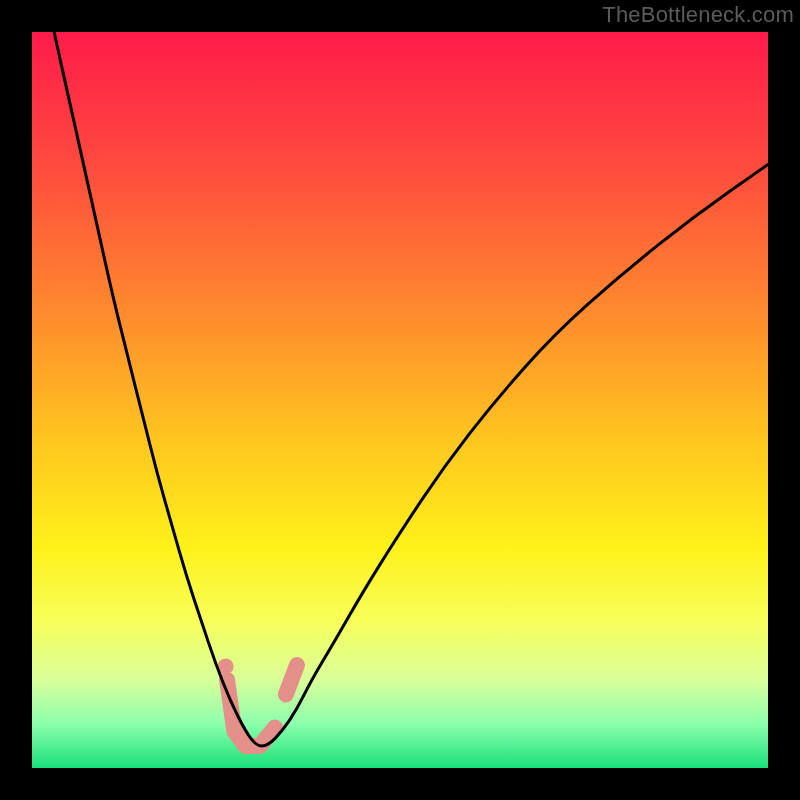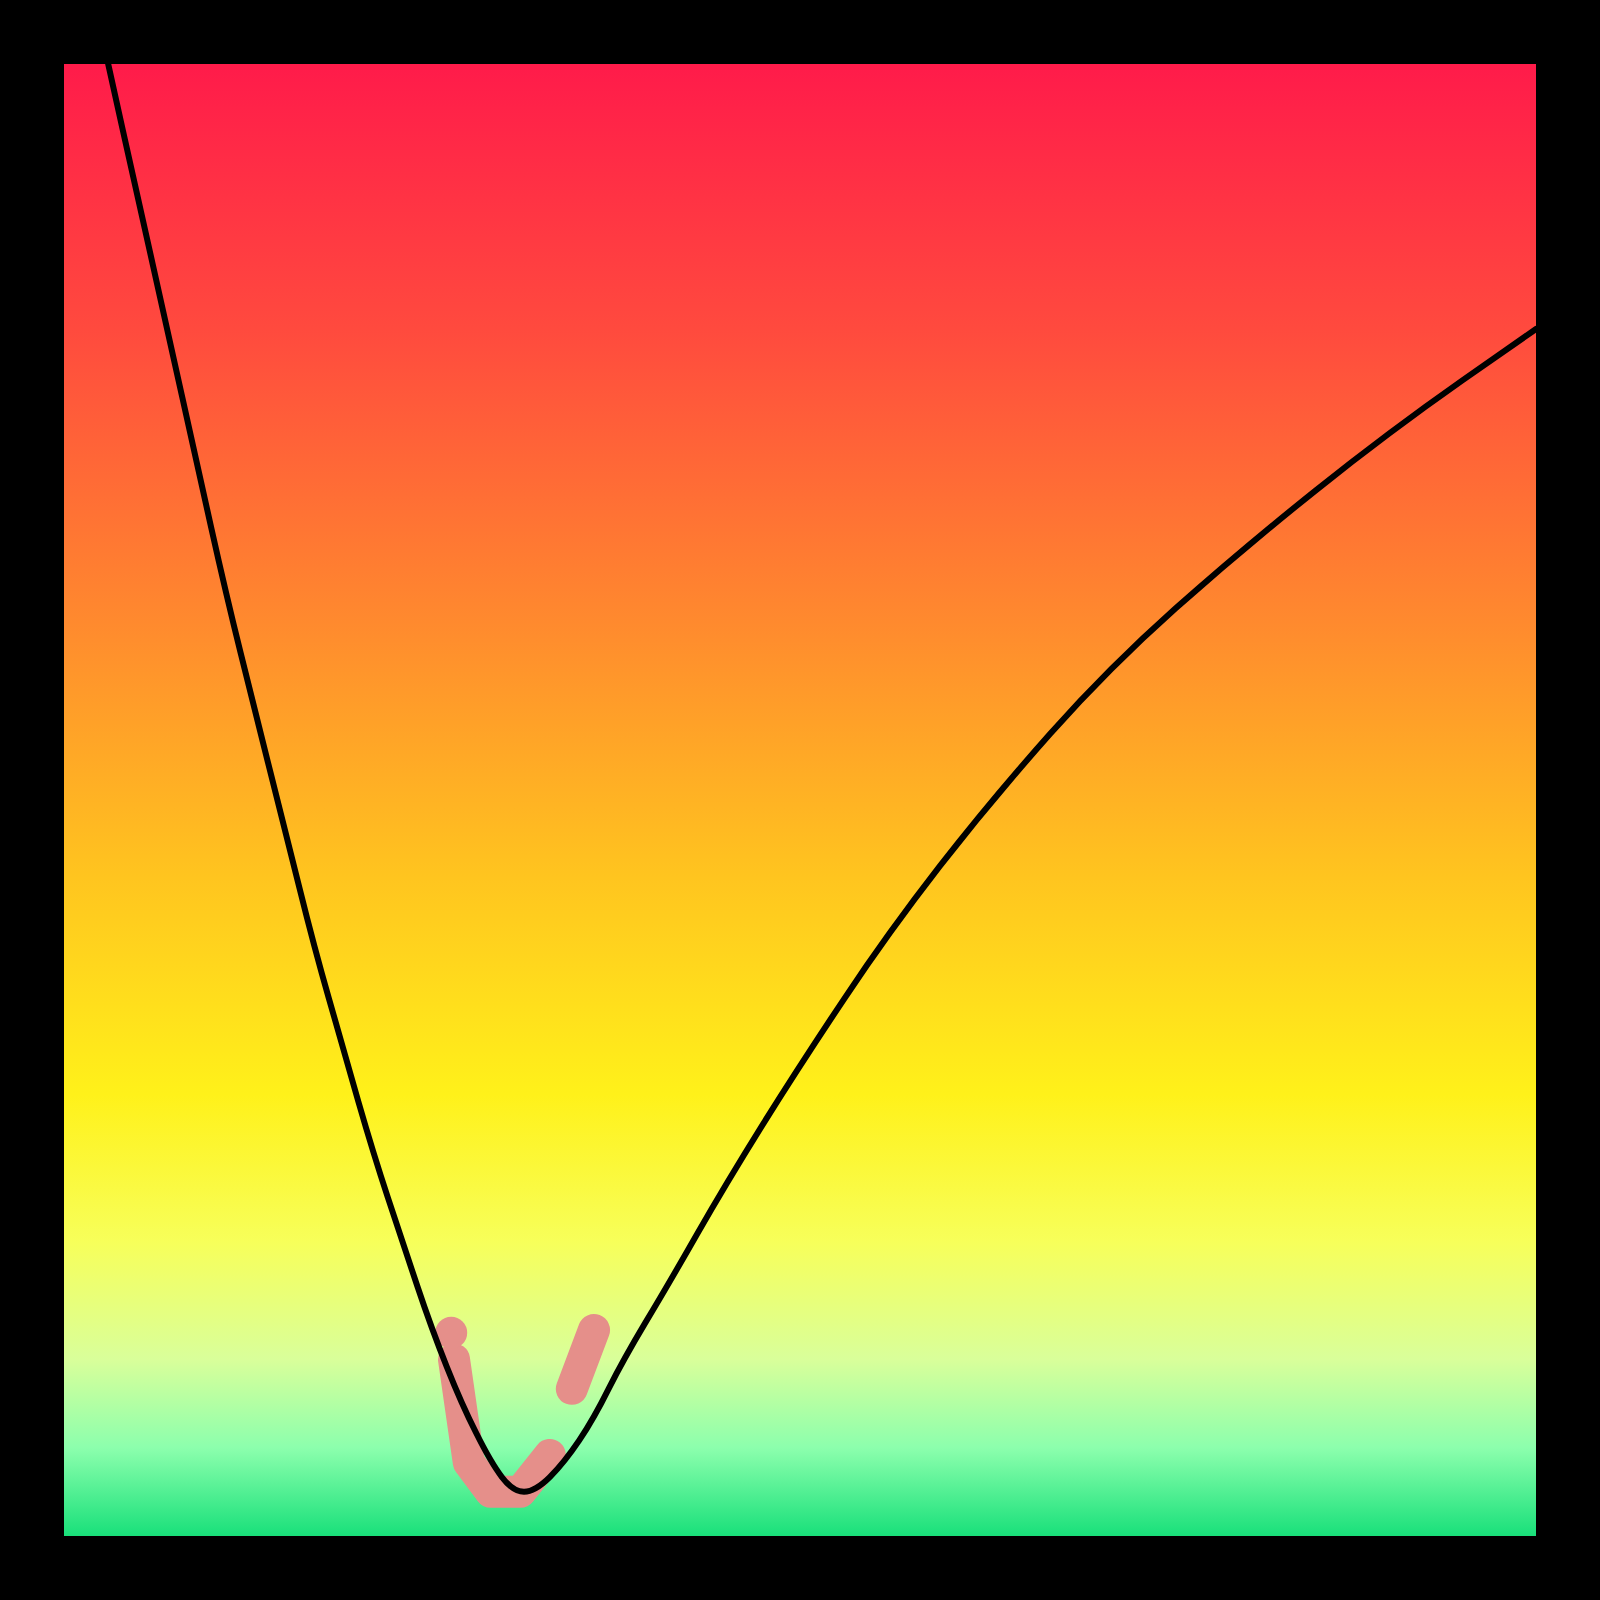--- a/index.html
+++ b/index.html
@@ -33,20 +33,21 @@
     color: #5b5b5b;
     letter-spacing: 0.2px;
     user-select: none;
   }
   svg { display: block; }
 </style>
 </head>
 <body>
 
 <div class="wrap">
+  <div class="watermark">TheBottleneck.com</div>
   <div class="plot">
     <svg id="chart-svg" width="736" height="736" viewBox="0 0 736 736">
         <defs>
           <linearGradient id="bg-grad" x1="0" y1="0" x2="0" y2="1">
             <stop offset="0%" stop-color="#ff1b4a"></stop>
             <stop offset="18%" stop-color="#ff4a3e"></stop>
             <stop offset="38%" stop-color="#ff8a2e"></stop>
             <stop offset="55.00000000000001%" stop-color="#ffc41f"></stop>
             <stop offset="70%" stop-color="#fff11a"></stop>
             <stop offset="80%" stop-color="#f7ff5a"></stop>

